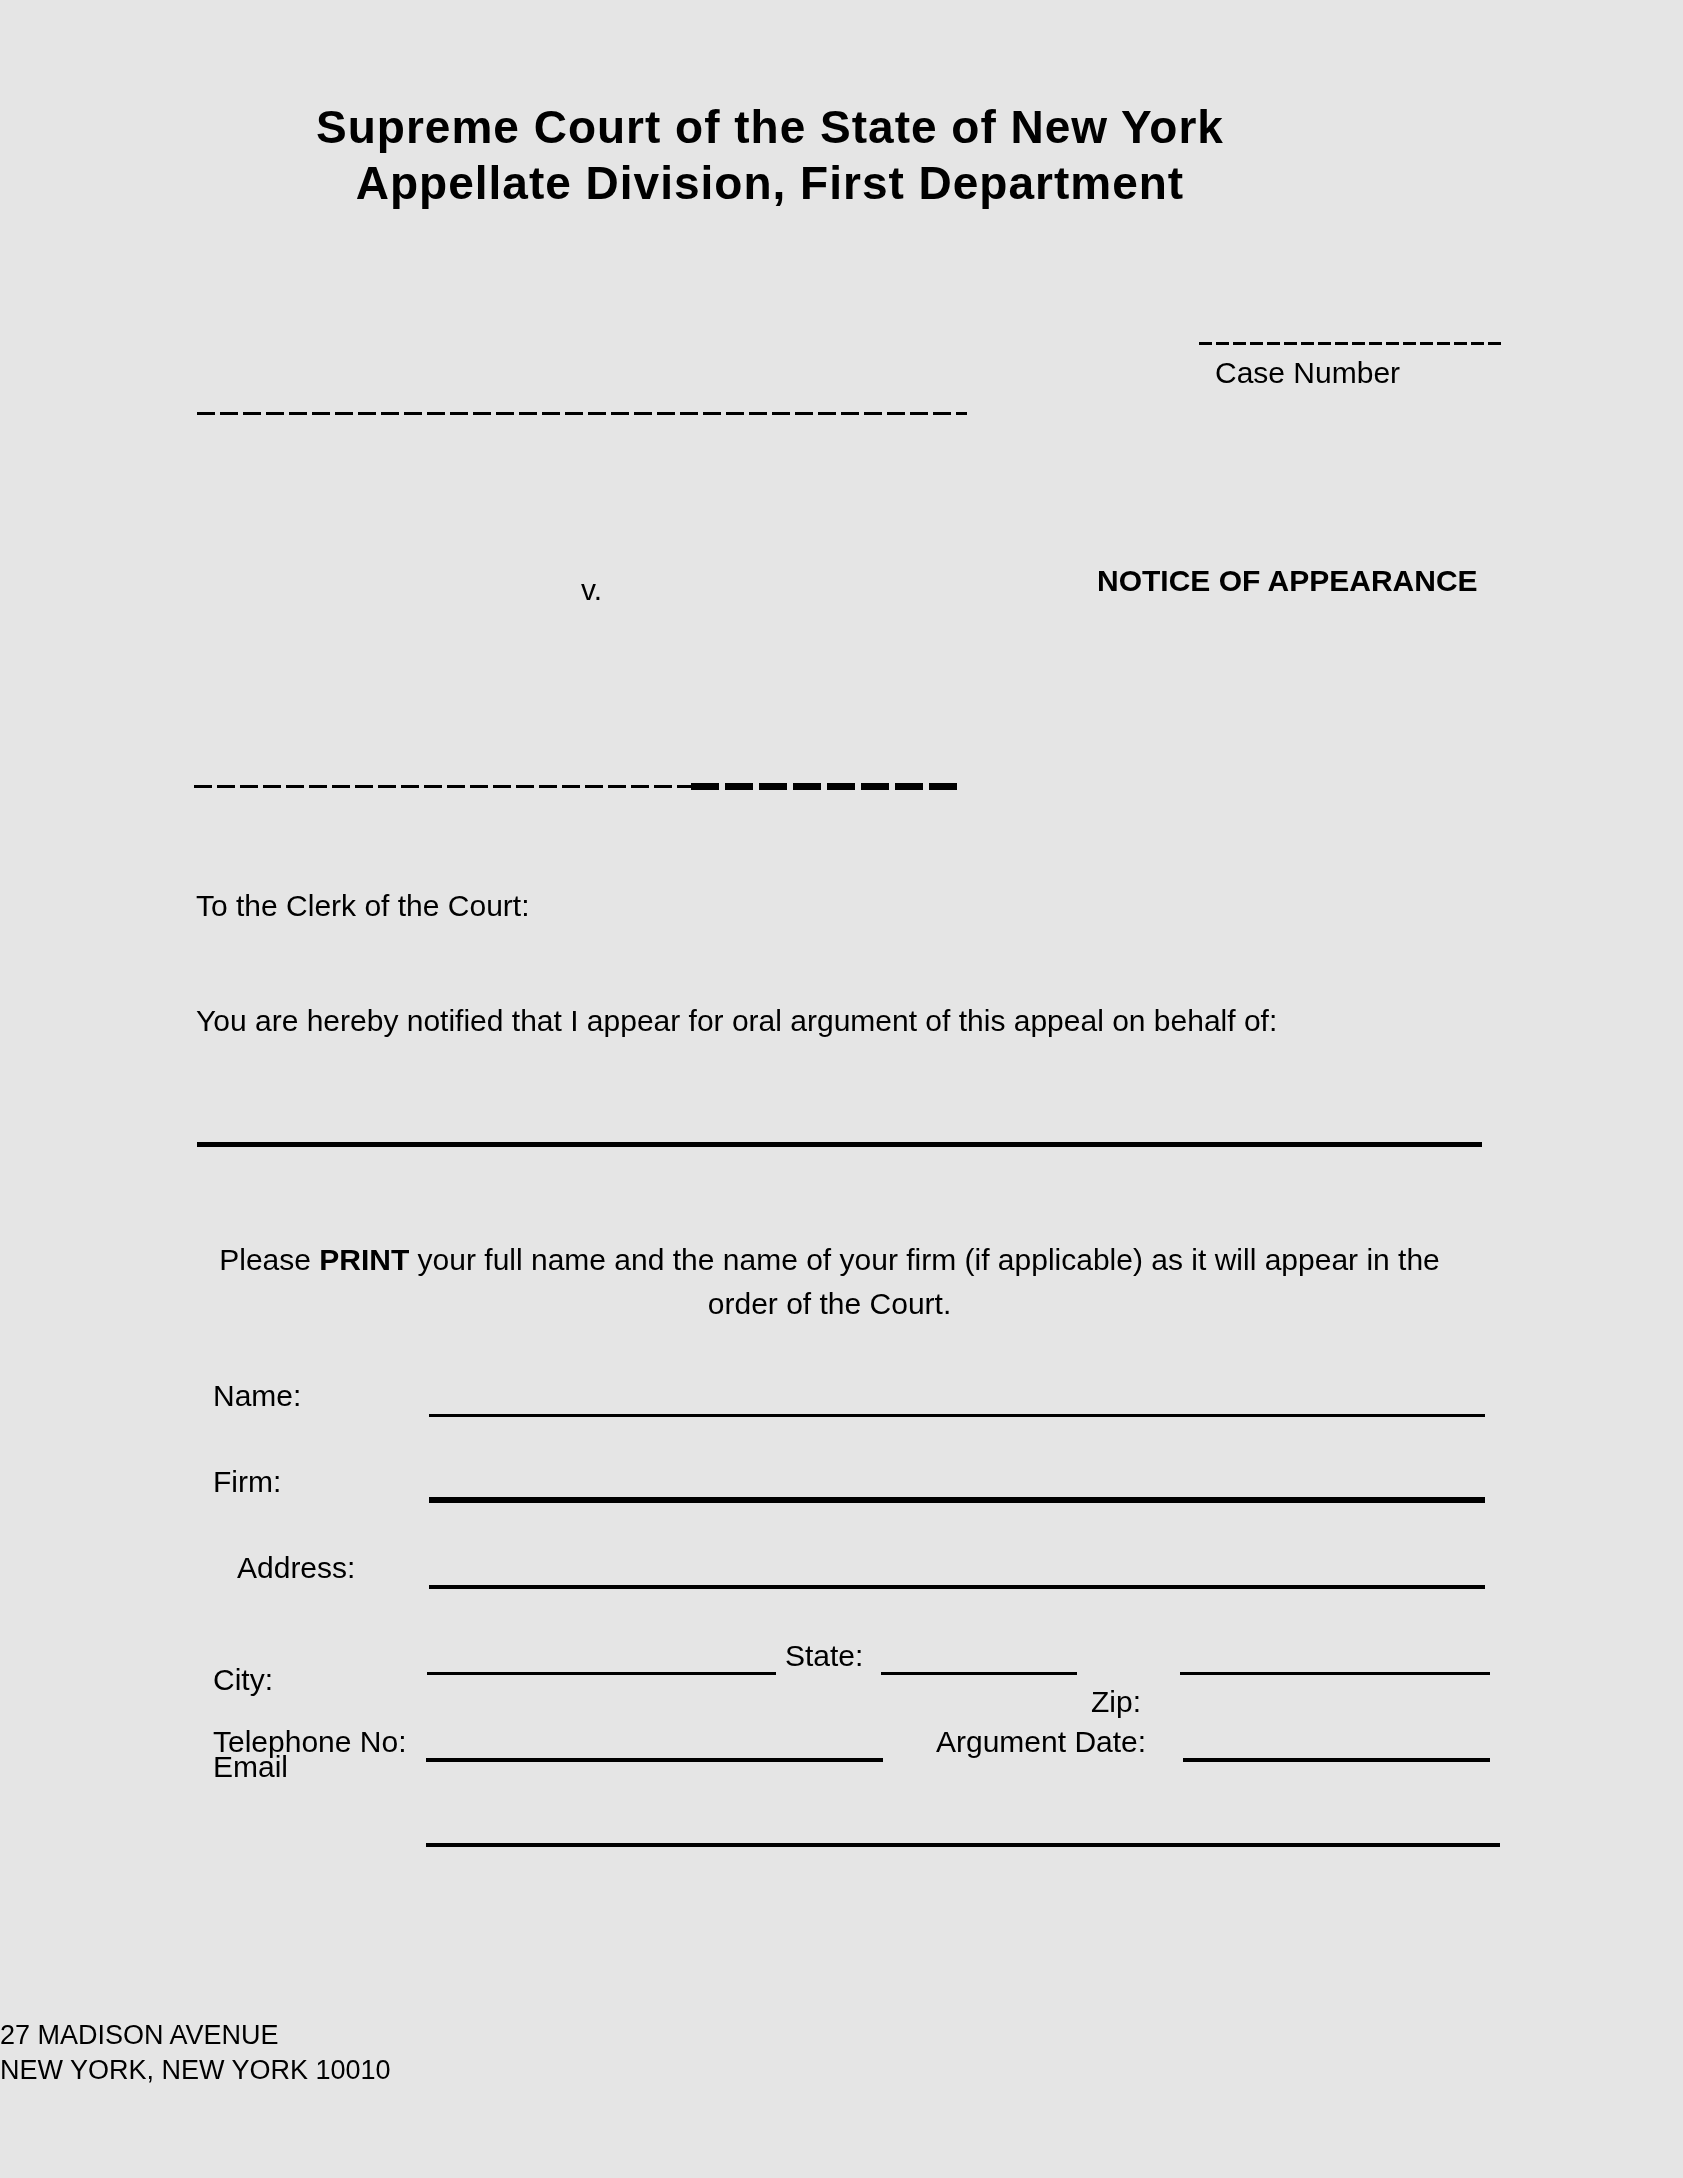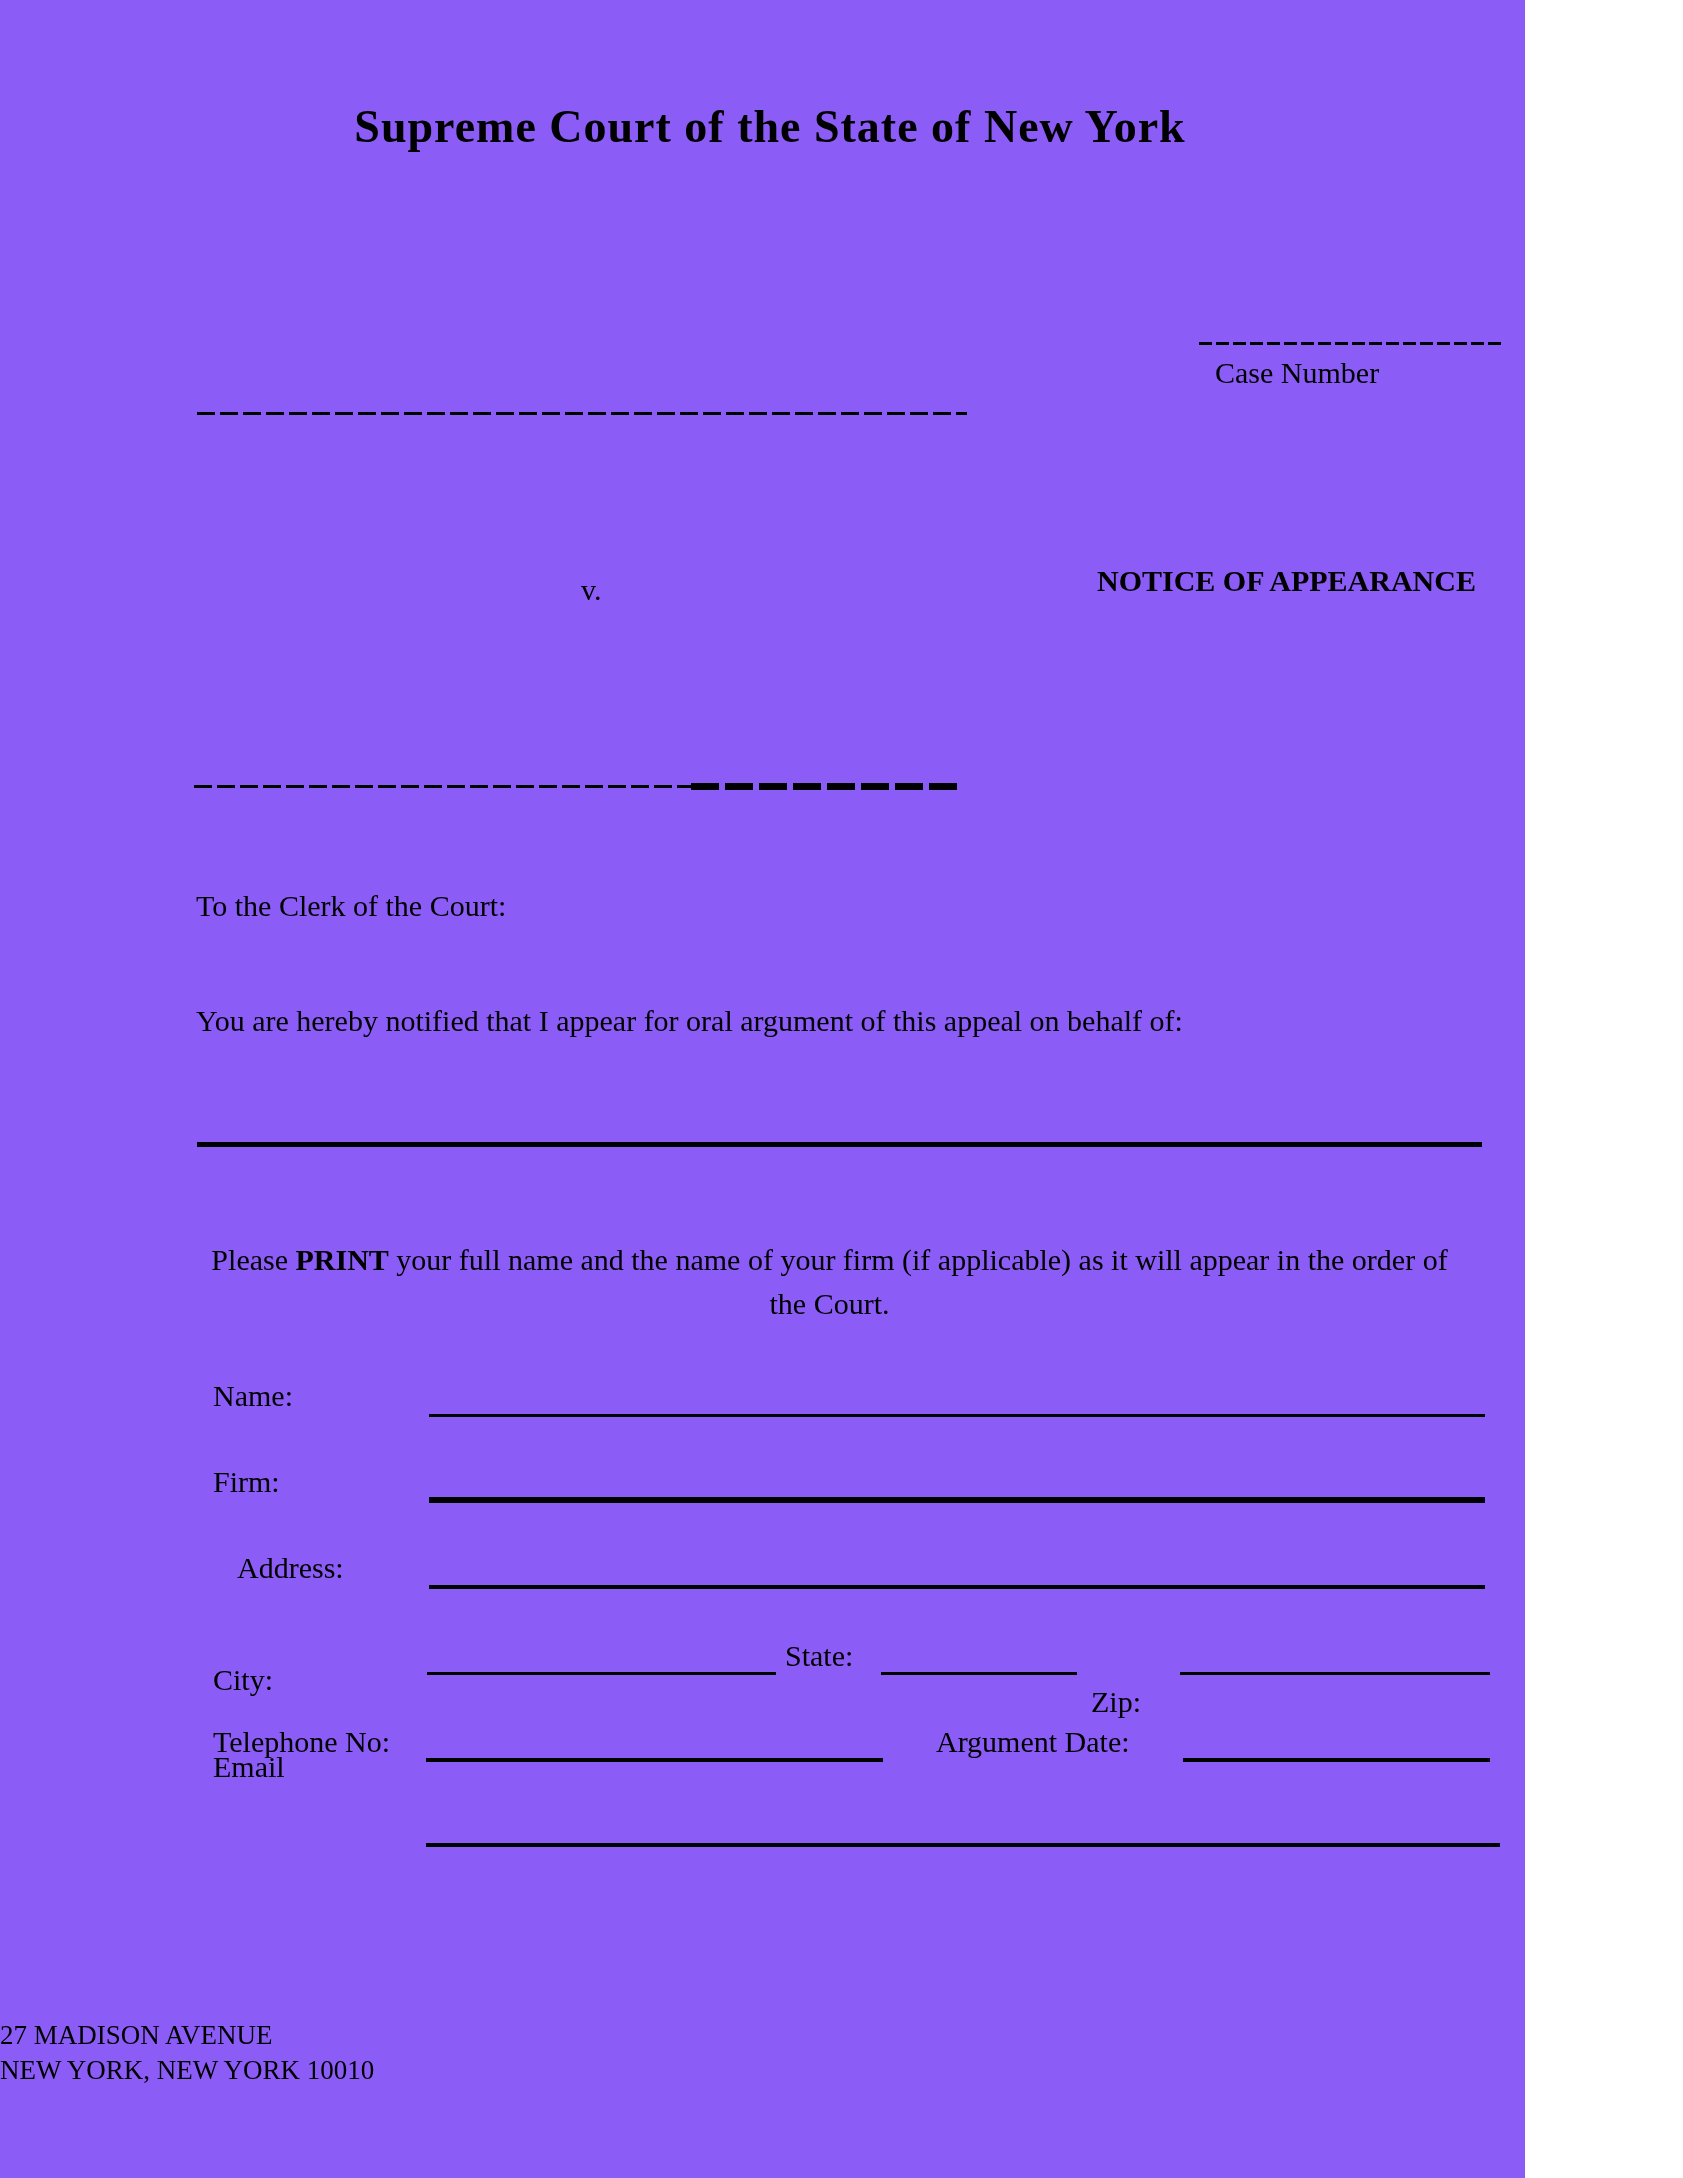--- a/index.html
+++ b/index.html
@@ -1,22 +1,22 @@
 <!DOCTYPE html>
 <html><head>
 <meta charset="utf-8">
 <style>
   html, body { margin: 0; padding: 0; background: #ffffff; }
   .page {
     position: relative;
-    width: 1525px;
+    width: 1683px;
     height: 2178px;
-    background: #8b5cf6;
+    background: #e5e5e5;
     color: #000000;
-    font-family: Liberation Serif, serif;
+    font-family: Liberation Sans, sans-serif;
     overflow: hidden;
   }
   .abs { position: absolute; text-align: center; }
 
   
   .court-header {
     top: 99px;
     left: 770px;
     transform: translateX(-50%);
     text-align: center;
@@ -70,20 +70,21 @@
     line-height: 35px;
   }
 </style>
 </head>
 <body>
 
 <div class="page">
 
   <div class="abs court-header">
     <div>Supreme Court of the State of New York</div>
+    <div>Appellate Division, First Department</div>
   </div>
 
   <div class="abs dash-line small" style="top:342px; left:1199px; width:303px;"></div>
   <div class="abs label" style="top:354px; left:1215px;">Case Number</div>
 
   <div class="abs dash-line" style="top:412px; left:197px; width:770px;"></div>
 
   <div class="abs body-text" style="top:571px; left:581px;">v.</div>
 
   <div class="abs notice-title">NOTICE OF APPEARANCE</div>

